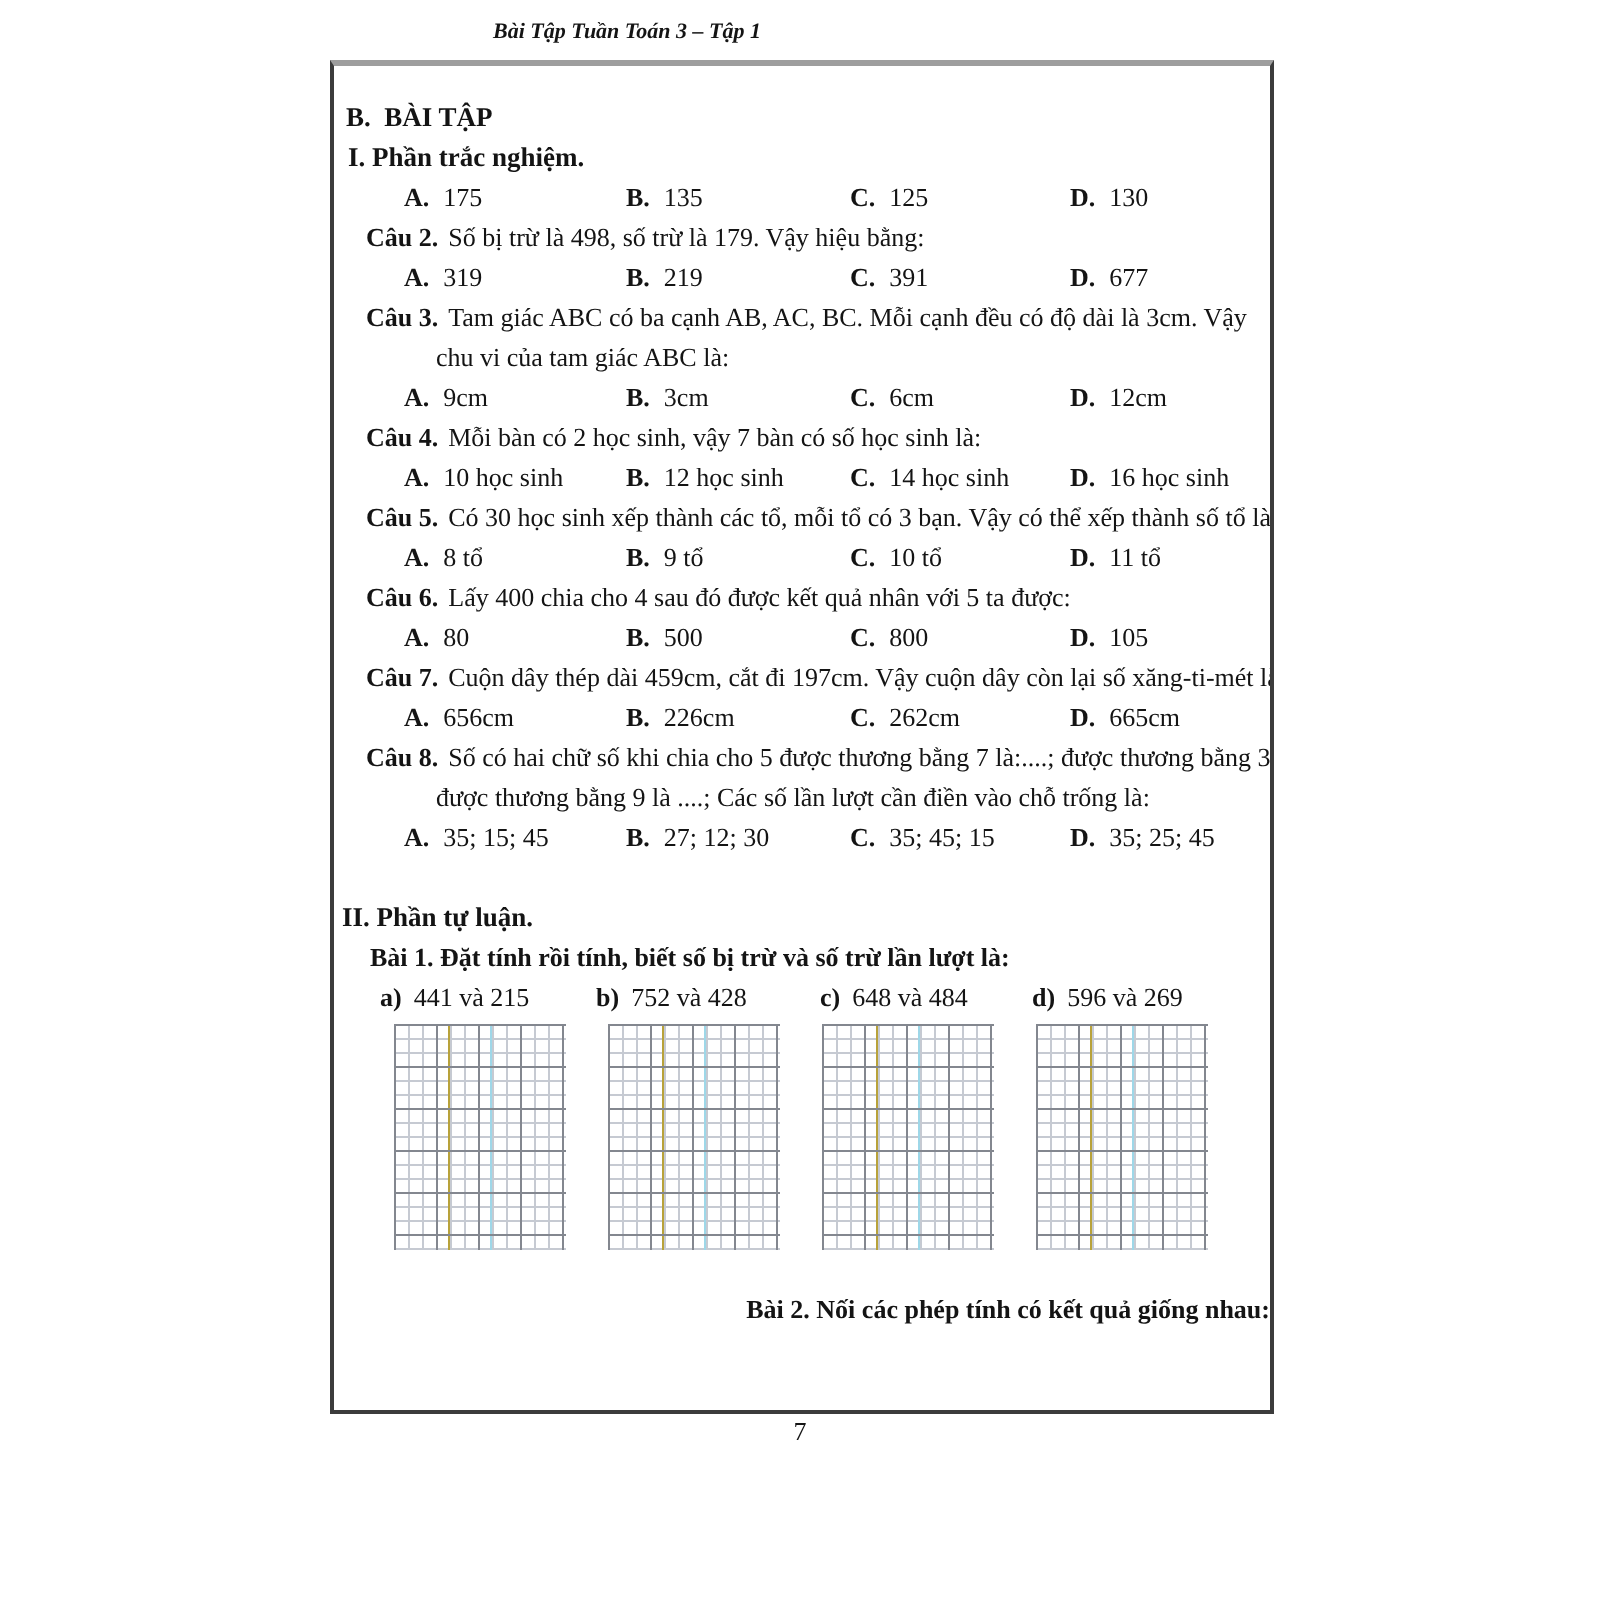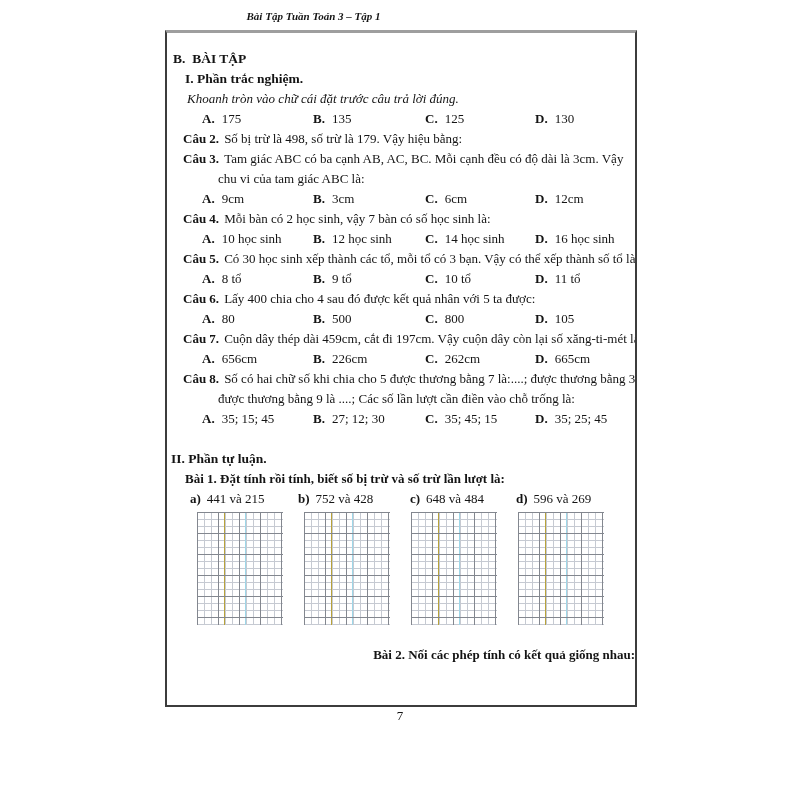--- a/index.html
+++ b/index.html
@@ -12,21 +12,21 @@
     position:absolute;top:10px;left:0;width:627px;text-align:center;
     font-size:11px;font-weight:bold;font-style:italic;
   }
   .content-box{
     position:absolute;left:165px;top:30px;width:472px;height:677px;
     box-sizing:border-box;border:2px solid #3c3c3c;border-top:3px solid #9e9e9e;
     padding:16px 0 0 0;font-size:13px;overflow:hidden;
   }
   .line{height:20px;line-height:20px;white-space:nowrap;}
   .sec-b{margin-left:6px;font-weight:bold;font-size:13.5px;}
-  .sec-i{margin-left:18px;font-weight:bold;font-size:13.5px;}
+  .sec-i{margin-left:7px;font-weight:bold;font-size:13.5px;}
   .instruction{margin-left:20px;font-style:italic;}
   .q{margin-left:16px;}
   .q-cont{margin-left:51px;}
   .q-label{font-weight:bold;margin-right:5px;}
   .expr{font-weight:bold;margin-left:4px;}
   .opt-row{margin-left:35px;display:grid;grid-template-columns:111px 112px 110px auto;}
   .opt b{margin-right:7px;}
   .part2-head{margin-left:4px;margin-top:20px;font-weight:bold;font-size:13.5px;}
   .ex-line{margin-left:18px;font-weight:bold;}
   .items-row{margin-left:23px;display:grid;grid-template-columns:108px 112px 106px auto;}
@@ -52,30 +52,35 @@
 <body>
 
 <div class="running-header">Bài Tập Tuần Toán 3 – Tập 1</div>
 
 <div class="content-box">
 
   <div class="line sec-b"><span>B.</span>&nbsp; <span>BÀI TẬP</span></div>
 
   <div class="line sec-i"><span>I.</span> <span>Phần trắc nghiệm.</span></div>
 
-  <div class="line instruction">Khoanh tròn vào chữ cái đặt trước câu trả lời đúng.</div>
 
   <div class="line opt-row">
     <span class="opt"><b>A.</b><span>175</span></span>
     <span class="opt"><b>B.</b><span>135</span></span>
     <span class="opt"><b>C.</b><span>125</span></span>
     <span class="opt"><b>D.</b><span>130</span></span>
   </div>
 
   <div class="line q"><b class="q-label">Câu 2.</b><span>Số bị trừ là 498, số trừ là 179. Vậy hiệu bằng:</span></div>
+  <div class="line opt-row">
+    <span class="opt"><b>A.</b><span>319</span></span>
+    <span class="opt"><b>B.</b><span>219</span></span>
+    <span class="opt"><b>C.</b><span>391</span></span>
+    <span class="opt"><b>D.</b><span>677</span></span>
+  </div>
 
   <div class="line q"><b class="q-label">Câu 3.</b><span>Tam giác ABC có ba cạnh AB, AC, BC. Mỗi cạnh đều có độ dài là 3cm. Vậy</span></div>
   <div class="line q-cont">chu vi của tam giác ABC là:</div>
   <div class="line opt-row">
     <span class="opt"><b>A.</b><span>9cm</span></span>
     <span class="opt"><b>B.</b><span>3cm</span></span>
     <span class="opt"><b>C.</b><span>6cm</span></span>
     <span class="opt"><b>D.</b><span>12cm</span></span>
   </div>
 

